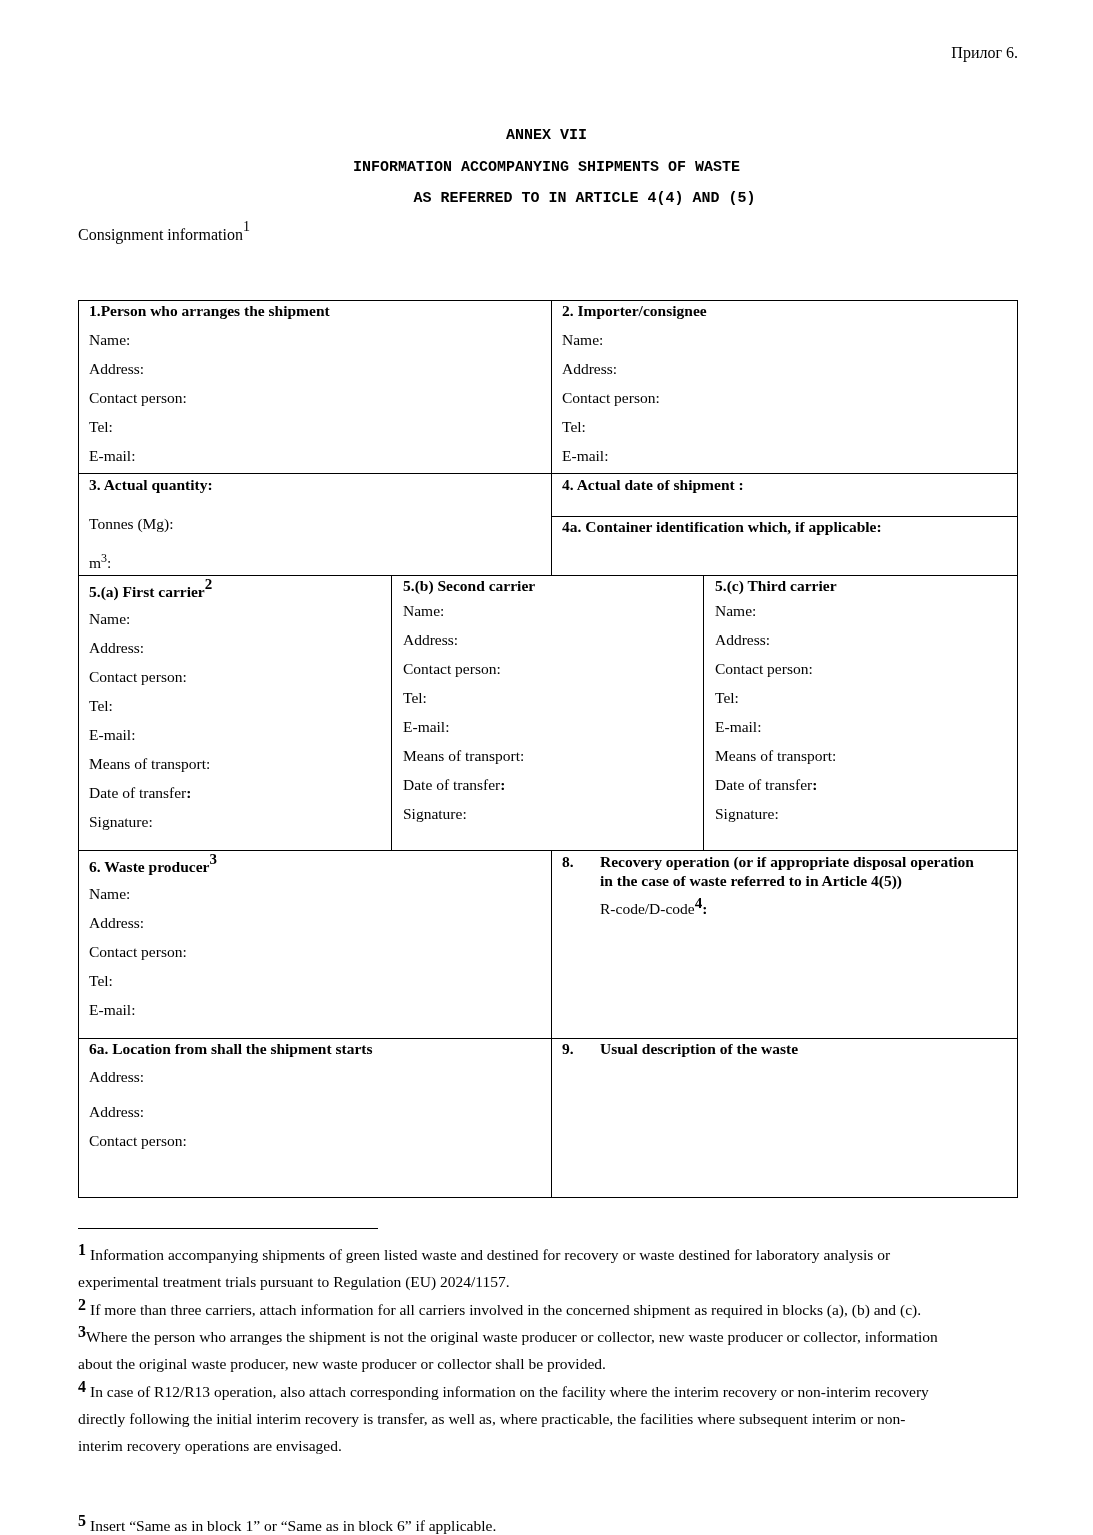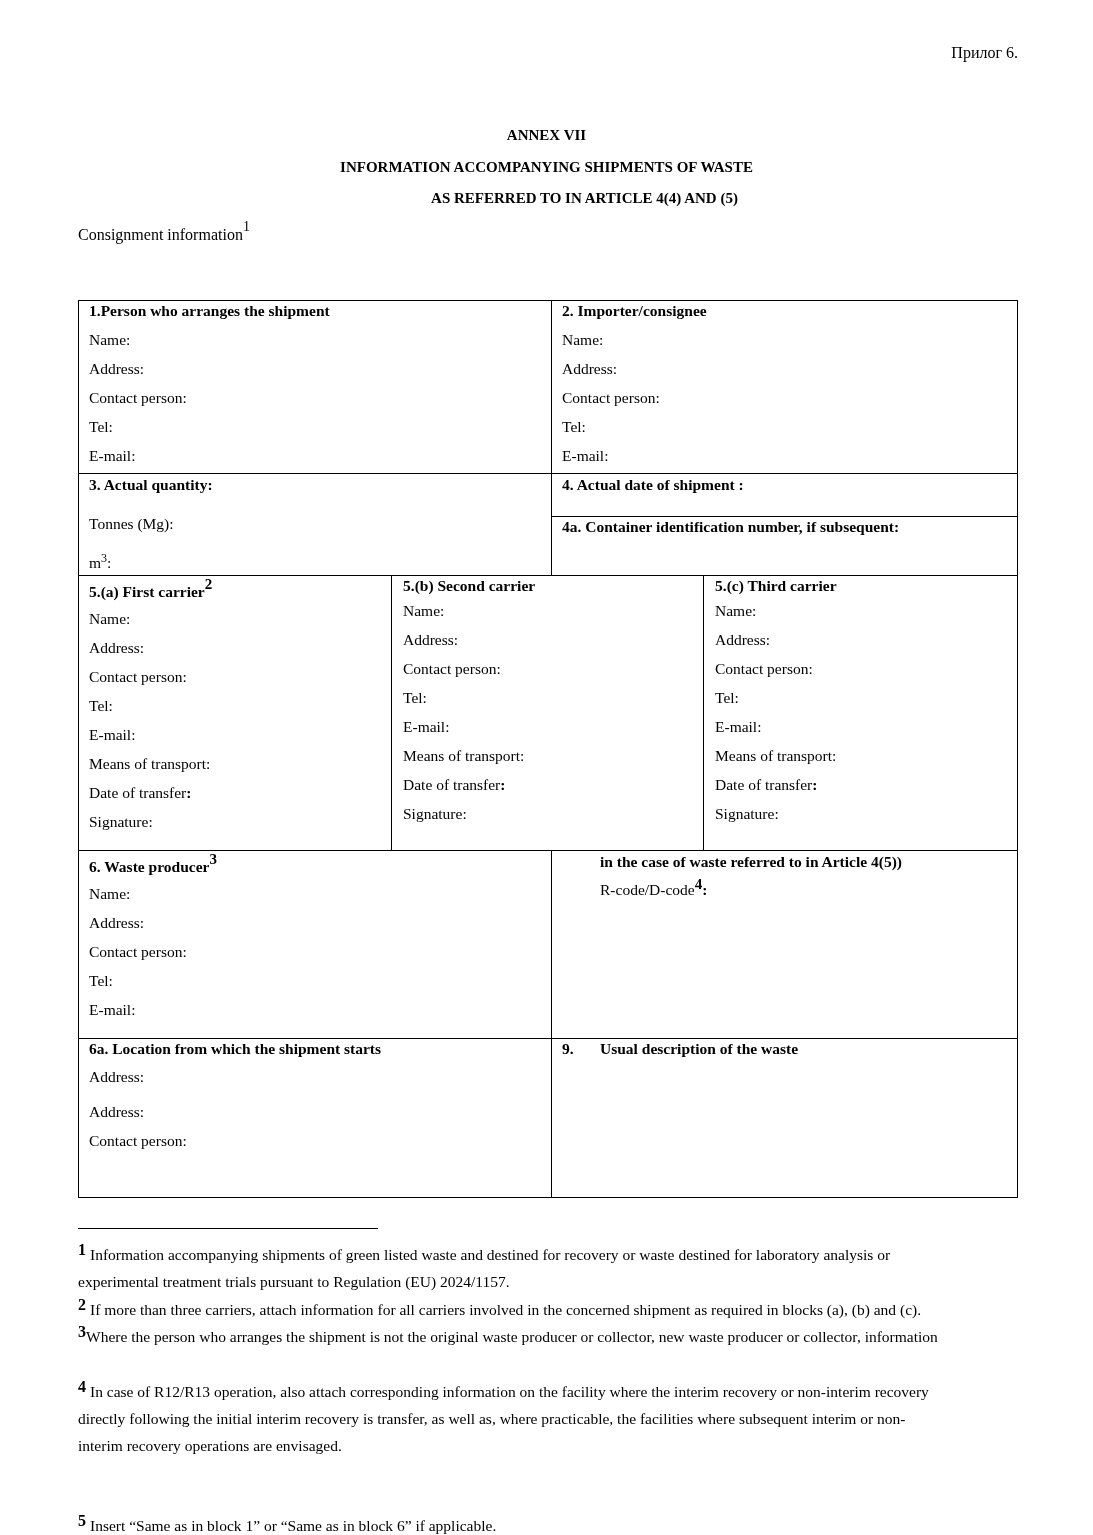--- a/index.html
+++ b/index.html
@@ -1,20 +1,20 @@
 <!DOCTYPE html>
 <html><head>
 <meta charset="utf-8">
 <style>
   html, body { margin: 0; padding: 0; background: #ffffff; }
   body { width: 1093px; height: 1535px; position: relative; overflow: hidden;
          font-family: "Liberation Serif", "DejaVu Serif", serif; color: #000; }
   .abs { position: absolute; }
   .prilog { right: 75px; top: 44px; font-size: 16px; }
-  .annex { left: 0; width: 1093px; text-align: center; font-weight: bold; font-size: 15px; }
+  .annex { left: 0; width: 1093px; text-align: center; font-weight: bold; font-size: 15px; font-family: Liberation Mono, monospace; }
   .consign { left: 78px; top: 222px; font-size: 16px; }
   .consign sup { font-size: 14px; position: relative; top: -3px; }
 
   .grid { position: absolute; left: 78px; top: 300px; width: 940px; height: 898px;
           border: 1.5px solid #000; box-sizing: border-box; }
   .line-h { position: absolute; height: 0; border-top: 1.5px solid #000; }
   .line-v { position: absolute; width: 0; border-left: 1.5px solid #000; }
 
   .cell { position: absolute; font-size: 15.5px; }
   .cell .hd { font-weight: bold; font-size: 15.5px; white-space: nowrap; }
@@ -75,21 +75,21 @@
     <div class="row" style="margin-top:6px">
       <span>m</span><sup style="font-size:12px">3</sup><span>:</span>
     </div>
   </div>
 
   <div class="cell" style="left:483px; top:175px;">
     <div class="hd">4. Actual date of shipment :</div>
   </div>
 
   <div class="cell" style="left:483px; top:217px;">
-    <div class="hd">4a. Container identification number, if subsequent:</div>
+    <div class="hd">4a. Container identification which, if applicable:</div>
   </div>
 
   <div class="cell" style="left:10px; top:277px;">
     <div class="hd"><span>5.(a) First carrier</span><sup>2</sup></div>
     <div class="row" style="margin-top:3px">Name:</div>
     <div class="row">Address:</div>
     <div class="row">Contact person:</div>
     <div class="row">Tel:</div>
     <div class="row">E-mail:</div>
     <div class="row">Means of transport:</div>
@@ -124,28 +124,29 @@
   <div class="cell" style="left:10px; top:552px;">
     <div class="hd"><span>6. Waste producer</span><sup>3</sup></div>
     <div class="row" style="margin-top:3px">Name:</div>
     <div class="row">Address:</div>
     <div class="row">Contact person:</div>
     <div class="row">Tel:</div>
     <div class="row">E-mail:</div>
   </div>
 
   <div class="cell" style="left:483px; top:551px; line-height:19px;">
+    <div class="hd"><span class="nr">8.</span><span>Recovery operation (or if appropriate disposal operation</span></div>
     <div class="hd" style="padding-left:38px">in the case of waste referred to in Article 4(5))</div>
     <div style="padding-left:38px; margin-top:4px;">
       <span>R-code/D-code</span><sup style="font-weight:bold; font-size:15px;">4</sup><b>:</b>
     </div>
   </div>
 
   <div class="cell" style="left:10px; top:739px;">
-    <div class="hd">6a. Location from which the shipment starts</div>
+    <div class="hd">6a. Location from shall the shipment starts</div>
     <div class="row" style="margin-top:4px">Address:</div>
     <div class="row" style="margin-top:6px">Address:</div>
     <div class="row">Contact person:</div>
   </div>
 
   <div class="cell" style="left:483px; top:739px;">
     <div class="hd"><span class="nr">9.</span><span>Usual description of the waste</span></div>
   </div>
 </div>
 
@@ -153,20 +154,21 @@
 
 <div class="fn" style="top:1241px;">
   <span class="n">1</span><span>Information accompanying shipments of green listed waste and destined for recovery or waste destined for laboratory analysis or</span><br>
   <span>experimental treatment trials pursuant to Regulation (EU) 2024/1157.</span>
 </div>
 <div class="fn" style="top:1296px;">
   <span class="n">2</span><span>If more than three carriers, attach information for all carriers involved in the concerned shipment as required in blocks (a), (b) and (c).</span>
 </div>
 <div class="fn" style="top:1323px;">
   <span class="n" style="margin-right:0">3</span><span>Where the person who arranges the shipment is not the original waste producer or collector, new waste producer or collector, information</span><br>
+  <span>about the original waste producer, new waste producer or collector shall be provided.</span>
 </div>
 <div class="fn" style="top:1378px;">
   <span class="n">4</span><span>In case of R12/R13 operation, also attach corresponding information on the facility where the interim recovery or non-interim recovery</span><br>
   <span>directly following the initial interim recovery is transfer, as well as, where practicable, the facilities where subsequent interim or non-</span><br>
   <span>interim recovery operations are envisaged.</span>
 </div>
 <div class="fn" style="top:1512px;">
   <span class="n">5</span><span>Insert “Same as in block 1” or “Same as in block 6” if applicable.</span>
 </div>
 

